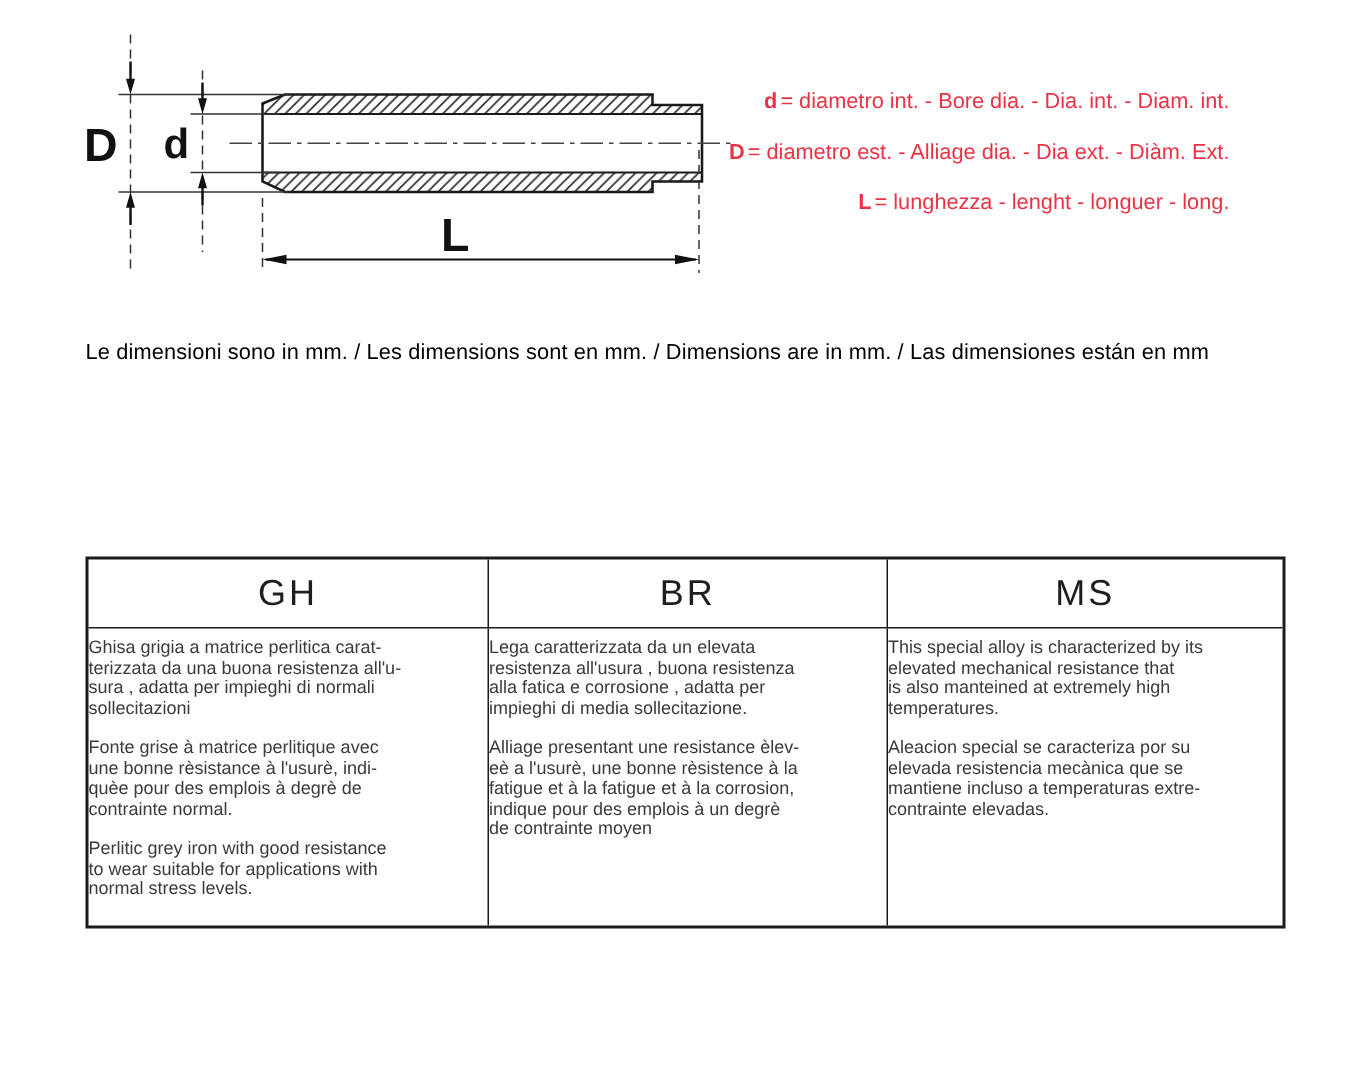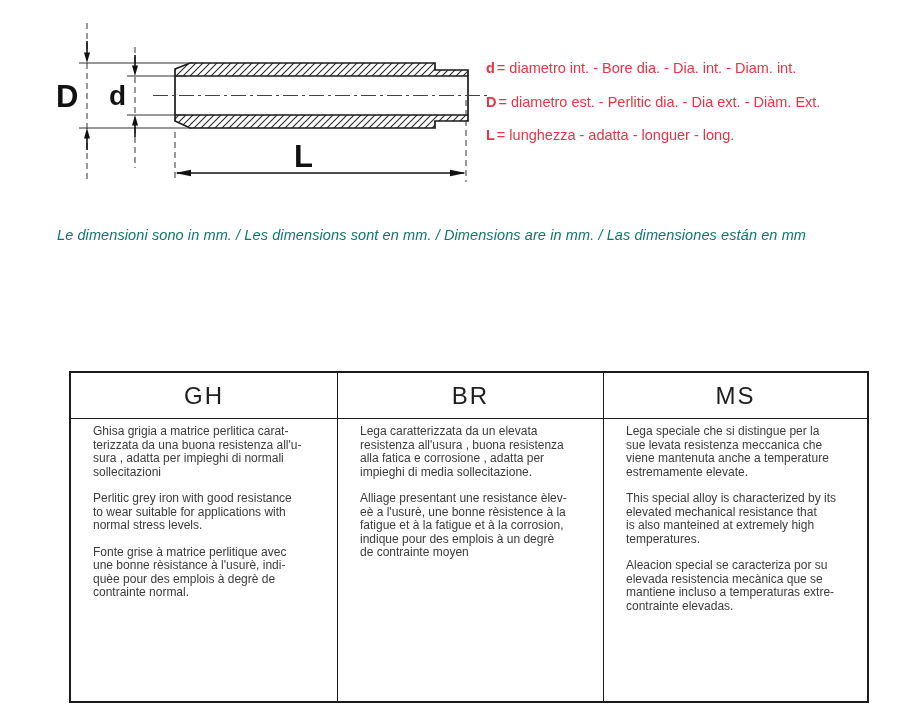--- a/index.html
+++ b/index.html
@@ -4,39 +4,39 @@
 <style>
   html,body{margin:0;padding:0;background:#ffffff;}
   body{
     width:914px;height:725px;position:relative;overflow:hidden;
     font-family:"Liberation Sans",sans-serif;
     -webkit-font-smoothing:antialiased;
   }
   
   .drawing{position:absolute;left:40px;top:12px;width:450px;height:198px;}
   
-  .legend{position:absolute;left:486px;top:52px;color:#ea3345;font-size:14.5px;line-height:33.5px;white-space:nowrap;}
+  .legend{position:absolute;left:486px;top:52px;color:#ea3345;font-size:14.5px;line-height:33.5px;white-space:nowrap;text-align:right;}
   .legend b{font-weight:bold;margin-right:2px;}
   
-  .note{position:absolute;left:57px;top:227px;color:#0f766e;font-size:14.5px;white-space:nowrap;letter-spacing:0.1px;font-style:italic;}
+  .note{position:absolute;left:57px;top:227px;color:#000000;font-size:14.5px;white-space:nowrap;letter-spacing:0.1px;}
   
   .mat-table{
-    position:absolute;left:57px;top:371px;width:800px;height:332px;
+    position:absolute;left:57px;top:371px;width:800px;height:248px;
     border:2px solid #1c1c1c;box-sizing:border-box;
-    display:grid;grid-template-columns:267px 266px 1fr;grid-template-rows:46px 1fr;margin-left:12px;
+    display:grid;grid-template-columns:267px 266px 1fr;grid-template-rows:46px 1fr;
   }
   .mat-table .hcell{
     border-right:1.5px solid #1c1c1c;border-bottom:1.5px solid #1c1c1c;
     display:flex;align-items:center;justify-content:center;
     font-size:24px;letter-spacing:2px;color:#1e1e1e;
   }
   .mat-table .hcell:nth-child(3){border-right:none;}
   .mat-table .bcell{
     border-right:1.5px solid #1c1c1c;
-    padding:6px 7px 4px 22px;box-sizing:border-box;
+    padding:6px 7px 4px 0;box-sizing:border-box;
     font-size:12px;line-height:13.5px;color:#3b3b3b;
     overflow:hidden;
   }
   .mat-table .bcell:last-child{border-right:none;}
   .bcell p{margin:0 0 13px 0;white-space:pre-line;}
   .bcell p:last-child{margin-bottom:0;}
 </style>
 </head>
 <body>
 
@@ -82,63 +82,59 @@
   <text x="56" y="107" font-size="31" font-weight="bold" fill="#111">D</text>
   <text x="109" y="105" font-size="28" font-weight="bold" fill="#111">d</text>
   <text x="294" y="167" font-size="31" font-weight="bold" fill="#111">L</text>
 </svg>
 
 <div class="legend">
   <div>
     <b>d</b><span>= diametro int. - Bore dia. - Dia. int. - Diam. int.</span>
   </div>
   <div>
-    <b>D</b><span>= diametro est. - Perlitic dia. - Dia ext. - Diàm. Ext.</span>
+    <b>D</b><span>= diametro est. - Alliage dia. - Dia ext. - Diàm. Ext.</span>
   </div>
   <div>
-    <b>L</b><span>= lunghezza - adatta - longuer - long.</span>
+    <b>L</b><span>= lunghezza - lenght - longuer - long.</span>
   </div>
 </div>
 
 <div class="note">Le dimensioni sono in mm. / Les dimensions sont en mm. / Dimensions are in mm. / Las dimensiones están en mm</div>
 
 <div class="mat-table">
   <div class="hcell">GH</div>
   <div class="hcell">BR</div>
   <div class="hcell">MS</div>
 
   <div class="bcell">
     <p>Ghisa grigia a matrice perlitica carat-
 terizzata da una buona resistenza all'u-
 sura , adatta per impieghi di normali
 sollecitazioni</p>
-    <p>Perlitic grey iron with good resistance
-to wear suitable for applications with
-normal stress levels.</p>
     <p>Fonte grise à matrice perlitique avec
 une bonne rèsistance à l'usurè, indi-
 quèe pour des emplois à degrè de
 contrainte normal.</p>
+    <p>Perlitic grey iron with good resistance
+to wear suitable for applications with
+normal stress levels.</p>
   </div>
   <div class="bcell">
     <p>Lega caratterizzata da un elevata
 resistenza all'usura , buona resistenza
 alla fatica e corrosione , adatta per
 impieghi di media sollecitazione.</p>
     <p>Alliage presentant une resistance èlev-
 eè a l'usurè, une bonne rèsistence à la
 fatigue et à la fatigue et à la corrosion,
 indique pour des emplois à un degrè
 de contrainte moyen</p>
   </div>
   <div class="bcell">
-    <p>Lega speciale che si distingue per la
-sue levata resistenza meccanica che
-viene mantenuta anche a temperature
-estremamente elevate.</p>
     <p>This special alloy is characterized by its
 elevated mechanical resistance that
 is also manteined at extremely high
 temperatures.</p>
     <p>Aleacion special se caracteriza por su
 elevada resistencia mecànica que se
 mantiene incluso a temperaturas extre-
 contrainte elevadas.</p>
   </div>
 </div>

